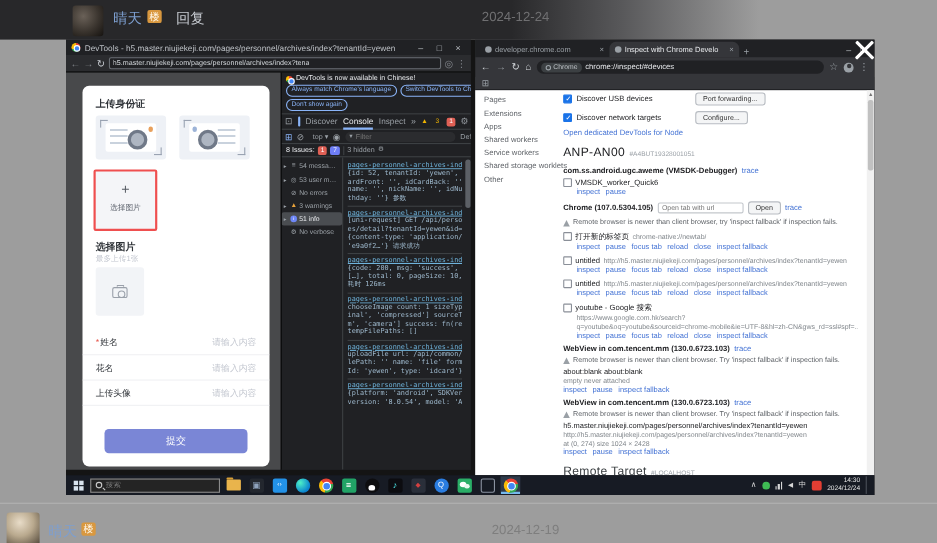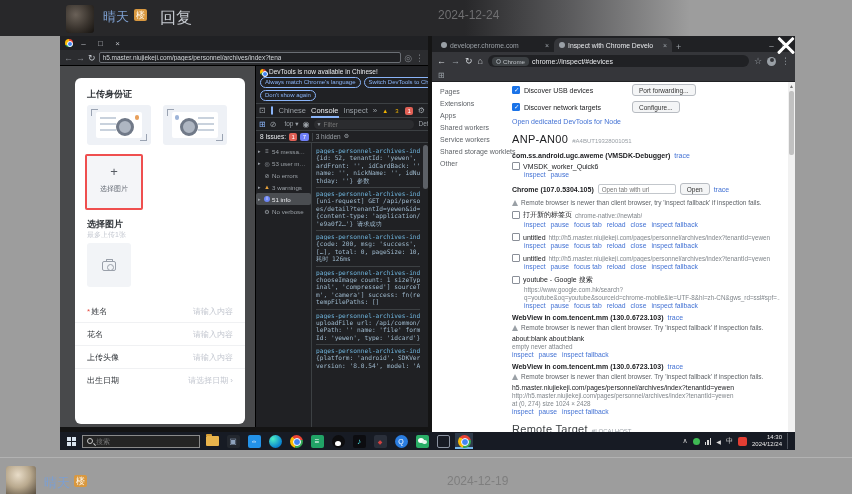--- a/index.html
+++ b/index.html
@@ -9,21 +9,21 @@
 i,em,b{font-style:normal}
 
 
 #top-strip{left:0;top:0;width:852px;height:36px;overflow:hidden;
  background:linear-gradient(90deg,#28282a 0px,#28282a 465px,#58585a 565px,#9d9d9d 690px)}
 .avatar{border-radius:3px;background:radial-gradient(circle at 35% 35%,#6a6158 0%,#3a342e 55%,#15120f 100%)}
 #av-top{left:66px;top:5px;width:28px;height:28px}
 #nm-top{left:103px;top:8px;font-size:13px;color:#7d9fd0}
 #bg-top{left:134px;top:9px}
 .badge{display:inline-block;background:#d9983f;color:#fff8ec;font-size:9px;line-height:12px;padding:0 2px;border-radius:2px}
-#rp-lbl{left:160px;top:8px;font-size:16px;color:#c7cbd1}
+#rp-lbl{left:160px;top:8px;font-size:13px;color:#c7cbd1}
 #rp-tgt{left:192px;top:8px;font-size:13px;color:#7d9fd0}
 #dt-top{left:438px;top:8px;font-size:12px;color:#6f6f71}
 #body-line{left:100px;top:23px;font-size:13px;color:#d6d6d6;white-space:nowrap}
 #body-line .lnk2{color:#6d9ed8;text-decoration:underline}
 #divider-b{left:0;top:457px;width:852px;height:1px;background:#b2b2b2}
 #av-bot{left:6px;top:466px;width:30px;height:30px;background:radial-gradient(circle at 40% 30%,#e8dcc8 0%,#b9a98e 45%,#4d4336 100%)}
 #nm-bot{left:44px;top:474px;font-size:13px;color:#7d9fd0}
 #bg-bot{left:74px;top:475px}
 #dt-bot{left:447px;top:474px;font-size:12px;color:#7e7e7e}
 
@@ -216,20 +216,21 @@
 <div id="av-bot" class="abs avatar"></div>
 <span id="nm-bot" class="abs">晴天</span>
 <span id="bg-bot" class="abs badge">楼</span>
 <span id="dt-bot" class="abs">2024-12-19</span>
 
 <div id="img" class="abs">
 
   <div id="dtw" class="abs">
     <div class="dt-title">
       <span class="logo"></span>
+      <span class="t">DevTools - h5.master.niujiekeji.com/pages/personnel/archives/index?tenantId=yewen</span>
       <span class="wc">–</span>
       <span class="wc">□</span>
       <span class="wc">×</span>
     </div>
     <div class="dt-nav">
       <span class="nvg">←</span>
       <span class="nvg">→</span>
       <span class="nvg lt">↻</span>
       <div class="urlbox">
         <span class="u">h5.master.niujiekeji.com/pages/personnel/archives/index?tena</span>
@@ -267,25 +268,21 @@
             <span class="fv">请输入内容</span>
           </div>
           <div class="frow" style="top:245px">
             <span class="fl">花名</span>
             <span class="fv">请输入内容</span>
           </div>
           <div class="frow" style="top:268px">
             <span class="fl">上传头像</span>
             <span class="fv">请输入内容</span>
           </div>
-          <div class="frow" style="top:291px;border-bottom:none">
-            <span class="fl">出生日期</span>
-            <span class="fv">请选择日期</span>
-            <span class="chv">›</span>
-          </div>
+          <button id="submit">提交</button>
         </div>
       </div>
 
       <div id="pane">
         <div class="notice">
           <div class="n1">
             <span class="logo" style="width:6px;height:6px"></span>
             <span>DevTools is now available in Chinese!</span>
           </div>
           <div class="nrow">
@@ -293,21 +290,21 @@
             <button class="pill">Switch DevTools to Chinese</button>
 
           </div>
           <div class="nrow">
             <button class="pill">Don't show again</button>
           </div>
         </div>
         <div class="tabbar">
           <span class="tbi">⊡</span>
           <span class="devico"></span>
-          <span class="dtab">Chinese</span>
+          <span class="dtab">Discover</span>
           <span class="dtab act">Console</span>
           <span class="dtab">Inspect</span>
           <span class="tbi">»</span>
           <span class="warn-tri">▲</span>
           <span class="cnt w">3</span>
           <span class="cnt e">1</span>
           <span class="tbi">⚙</span>
 
         </div>
         <div class="ctb">

